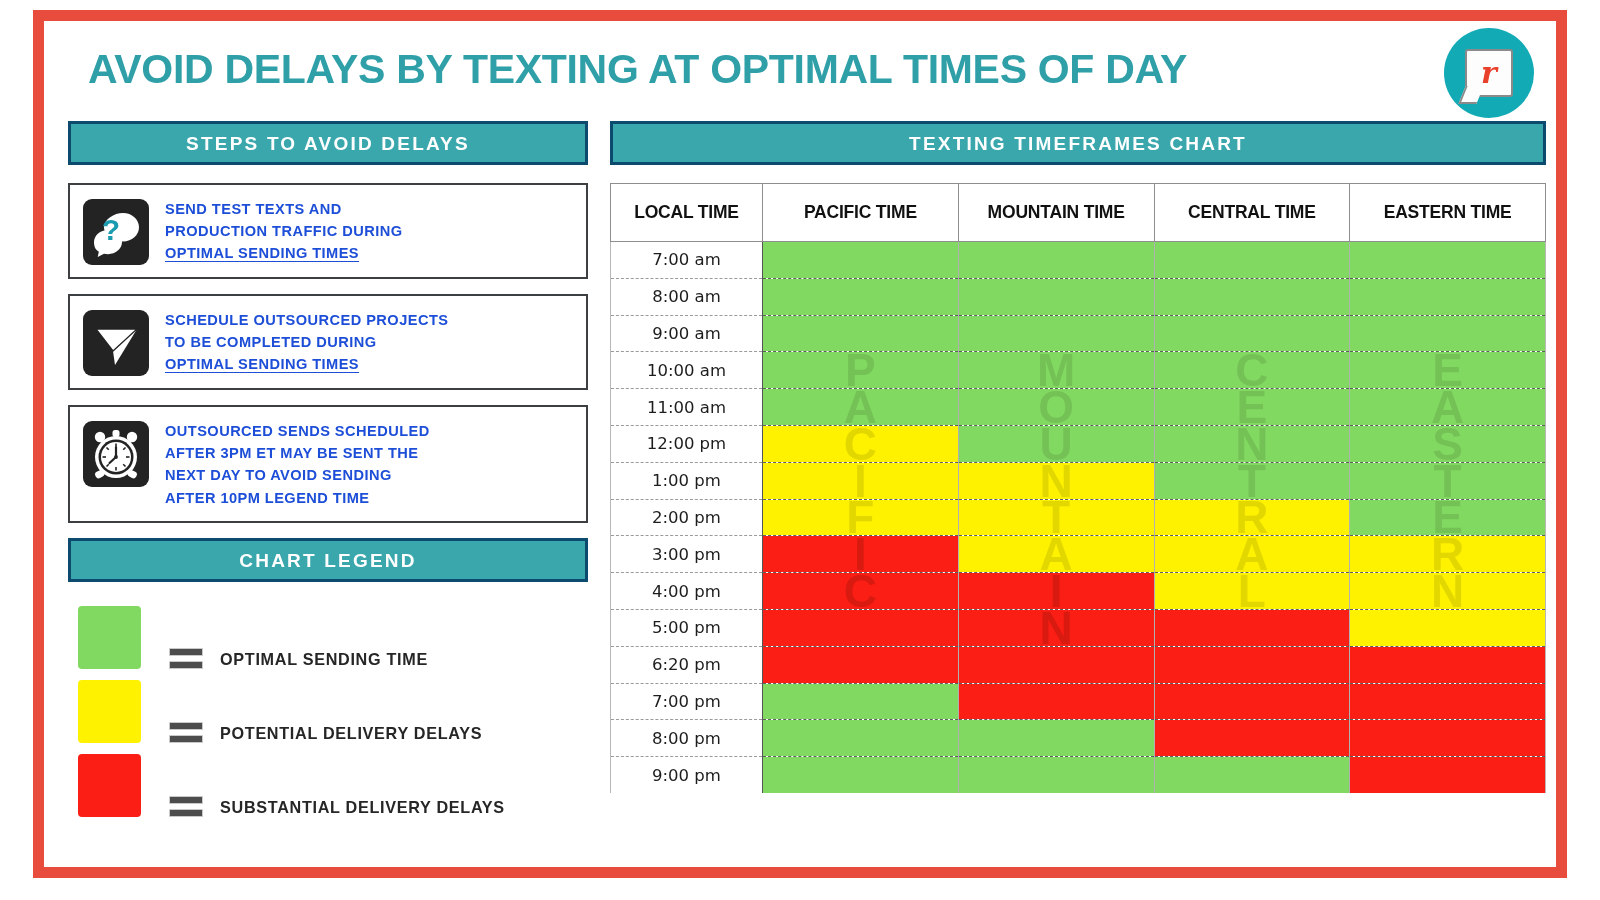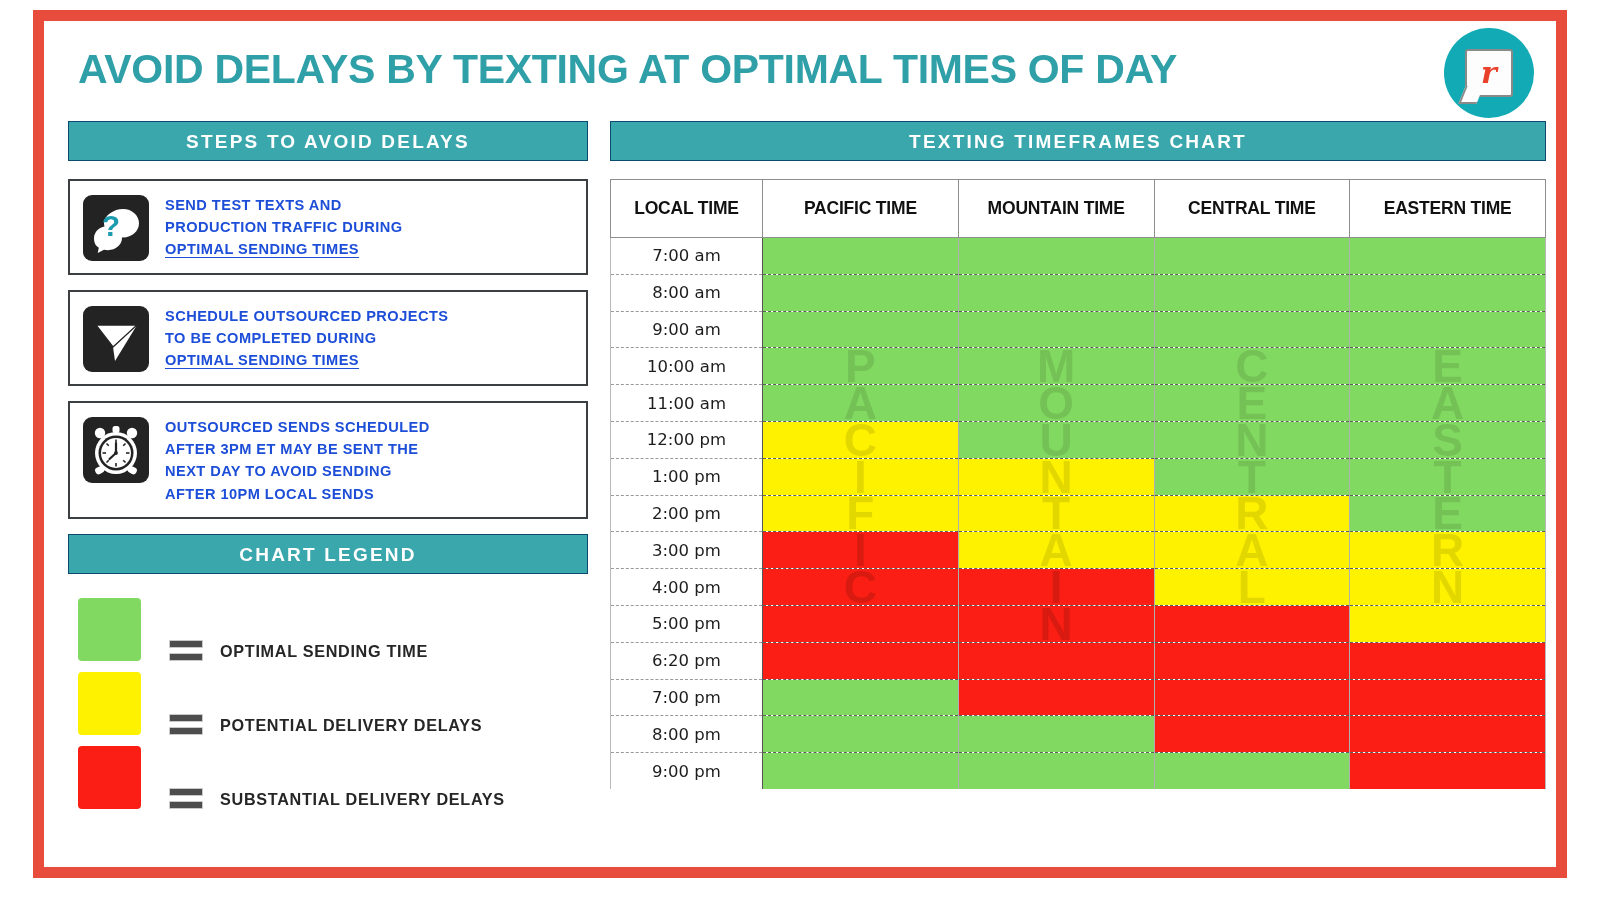--- a/index.html
+++ b/index.html
@@ -19,21 +19,21 @@
   }
 
   
   #header {
     position: relative;
     height: 100px;
     padding-left: 34px;
   }
   #title {
     position: absolute;
-    left: 34px; top: 25px;
+    left: 44px; top: 25px;
     font-size: 41px;
     font-weight: bold;
     letter-spacing: -0.3px;
     color: #2f9fa8;
     font-family: "Liberation Sans", sans-serif;
     white-space: nowrap;
   }
   #logo {
     position: absolute;
     right: 22px; top: 7px;
@@ -77,21 +77,21 @@
     left: 0; top: 100px; right: 0; bottom: 0;
     display: flex;
     padding: 0 10px 6px 24px;
     gap: 22px;
   }
   #left-col { width: 520px; flex: none; }
   #right-col { flex: 1; }
 
   .section-bar {
     background: #3aa7ad;
-    border: 1px solid #0c4a6e;
+    border: 3px solid #0c4a6e;
     color: #ffffff;
     font-size: 19px;
     font-weight: bold;
     letter-spacing: 2.2px;
     text-align: center;
     padding: 10px 0 9px;
     line-height: 1;
   }
 
   
@@ -290,21 +290,21 @@
               </g>
               <line x1="33" y1="36" x2="33" y2="26.5" stroke="#232323" stroke-width="2.2" stroke-linecap="round"></line>
               <line x1="33" y1="36" x2="26.5" y2="42" stroke="#232323" stroke-width="2.2" stroke-linecap="round"></line>
               <circle cx="33" cy="36" r="1.9" fill="#232323"></circle>
             </svg>
           </div>
           <div class="step-text">
             <div>OUTSOURCED SENDS SCHEDULED</div>
             <div>AFTER 3PM ET MAY BE SENT THE</div>
             <div>NEXT DAY TO AVOID SENDING</div>
-            <div>AFTER 10PM LOCAL SENDS</div>
+            <div>AFTER 10PM LEGEND TIME</div>
           </div>
         </div>
 
       </div>
 
       <div class="section-bar" id="legend-bar">CHART LEGEND</div>
 
       <div id="legend-items">
         <div class="legend-row">
           <div class="legend-swatch" style="background: rgb(130, 217, 97);"></div>

